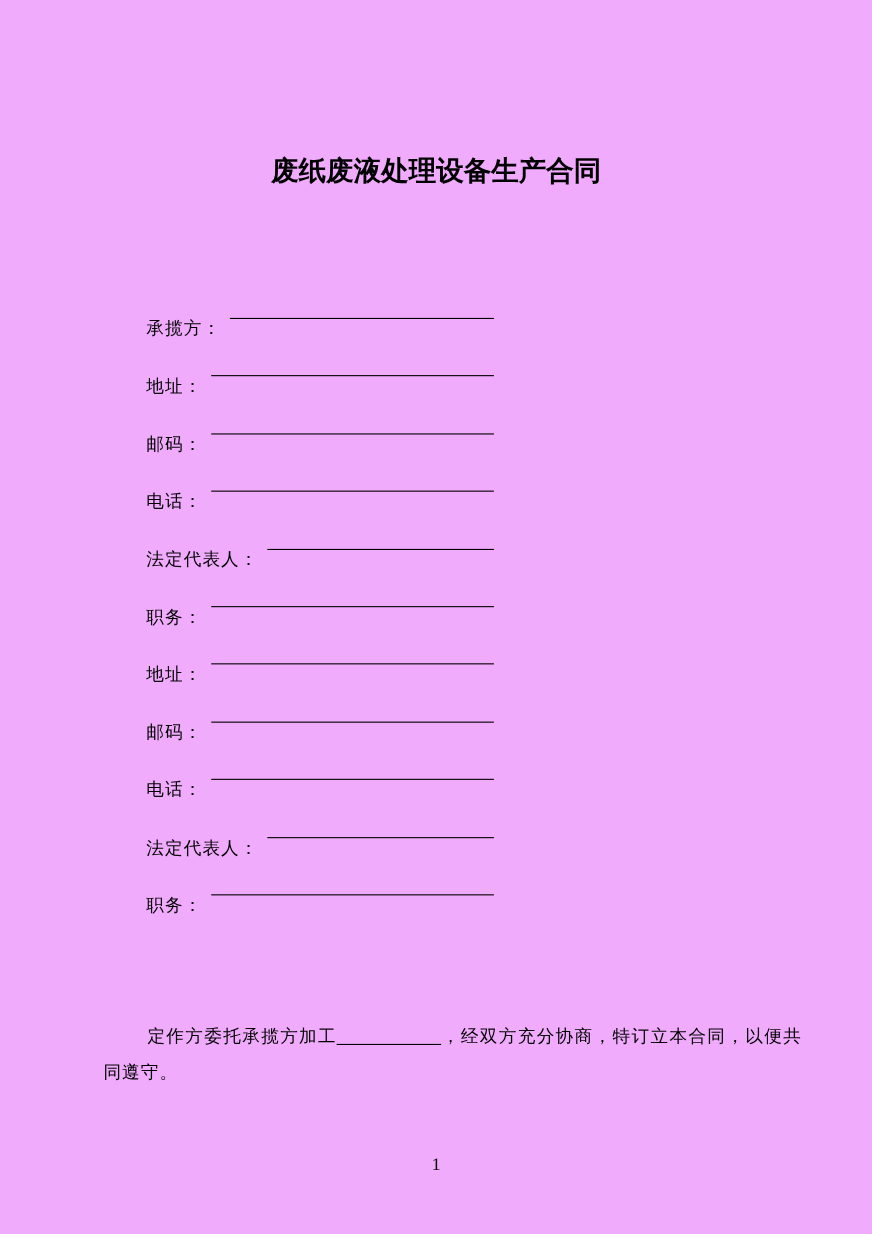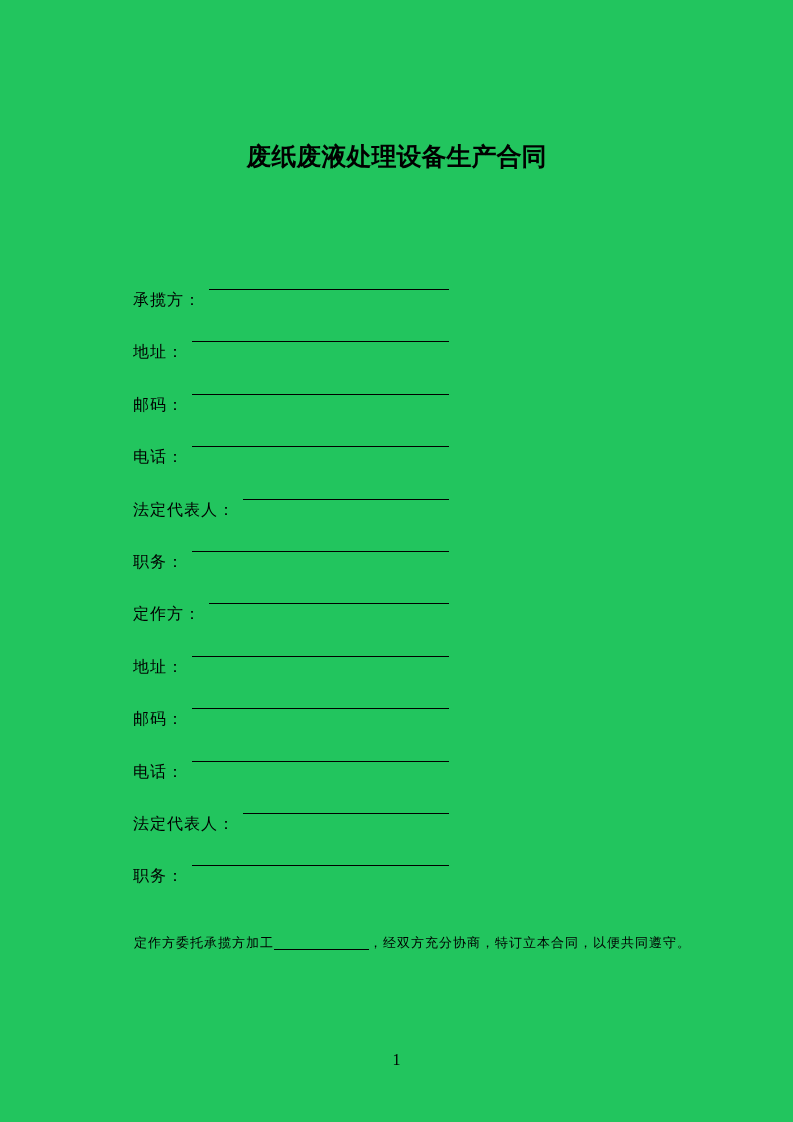--- a/index.html
+++ b/index.html
@@ -4,21 +4,21 @@
 <style>
   html, body {
     margin: 0;
     padding: 0;
     background: #ffffff;
   }
   .page {
     position: relative;
     width: 793px;
     height: 1122px;
-    background: #22c55e;
+    background: #f0abfc;
     color: #000000;
     font-family: "Liberation Sans", "DejaVu Sans", sans-serif;
     overflow: hidden;
   }
   .doc-title {
     position: absolute;
     top: 140px;
     left: 0;
     width: 793px;
     text-align: center;
@@ -51,21 +51,21 @@
     flex: 1 1 auto;
     height: 0;
     margin-left: 8px;
     border-bottom: 1.3px solid #000000;
   }
   .closing {
     position: absolute;
     top: 926px;
     left: 94px;
     width: 635px;
-    font-size: 13px;
+    font-size: 16px;
     letter-spacing: 1px;
     line-height: 33px;
     text-align: justify;
     text-indent: 40px;
   }
   .inline-blank {
     display: inline-block;
     width: 95px;
     height: 1px;
     border-bottom: 1.3px solid #000000;
@@ -113,24 +113,20 @@
     <div class="form-row">
       <span class="label">法定代表人：</span>
       <span class="blank"></span>
     </div>
 
     <div class="form-row">
       <span class="label">职务：</span>
       <span class="blank"></span>
     </div>
 
-    <div class="form-row">
-      <span class="label">定作方：</span>
-      <span class="blank"></span>
-    </div>
 
     <div class="form-row">
       <span class="label">地址：</span>
       <span class="blank"></span>
     </div>
 
     <div class="form-row">
       <span class="label">邮码：</span>
       <span class="blank"></span>
     </div>

